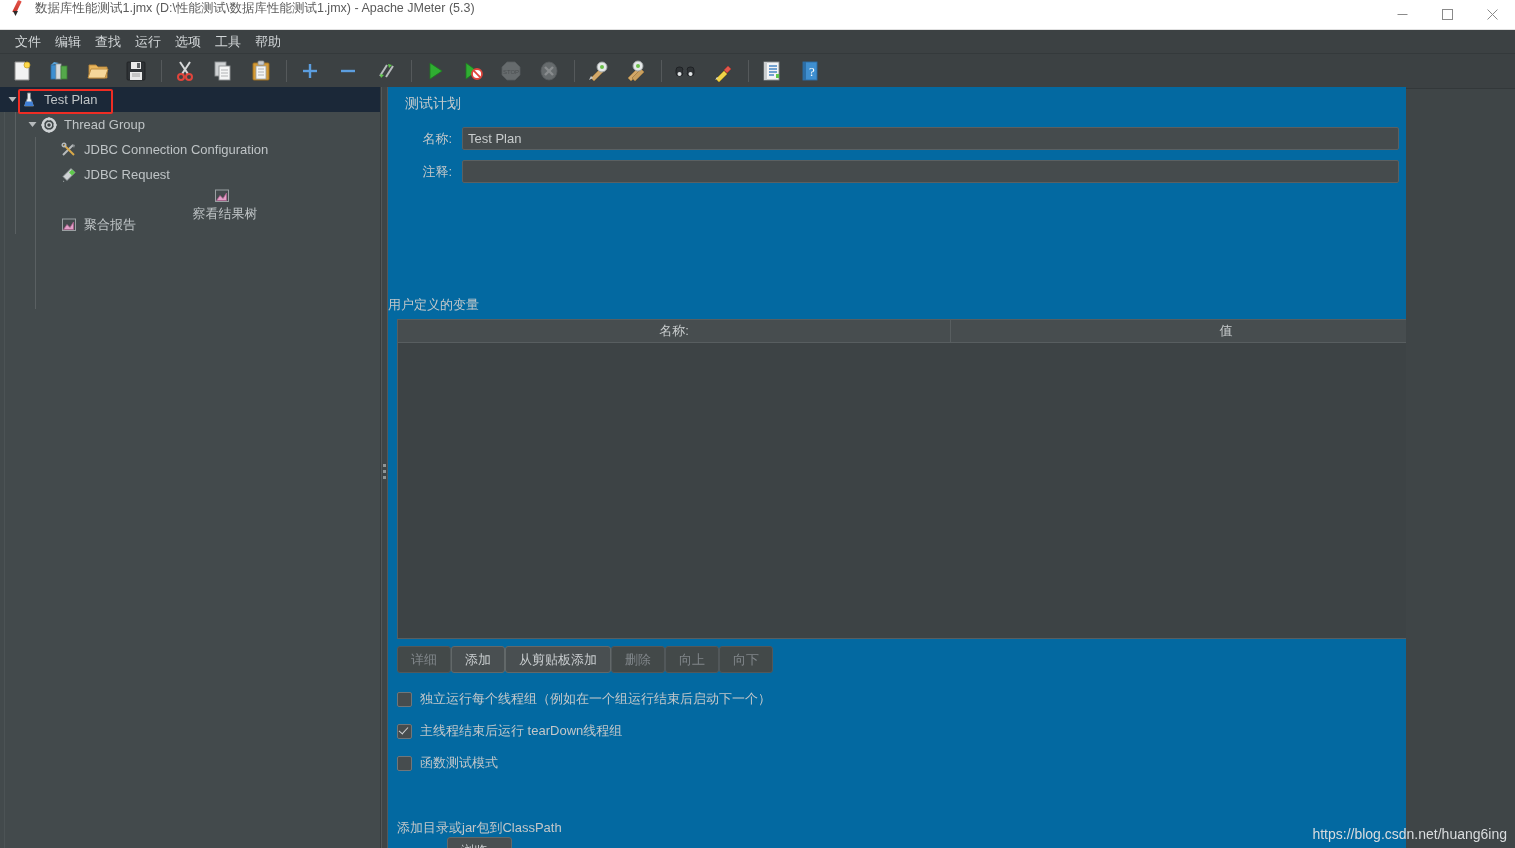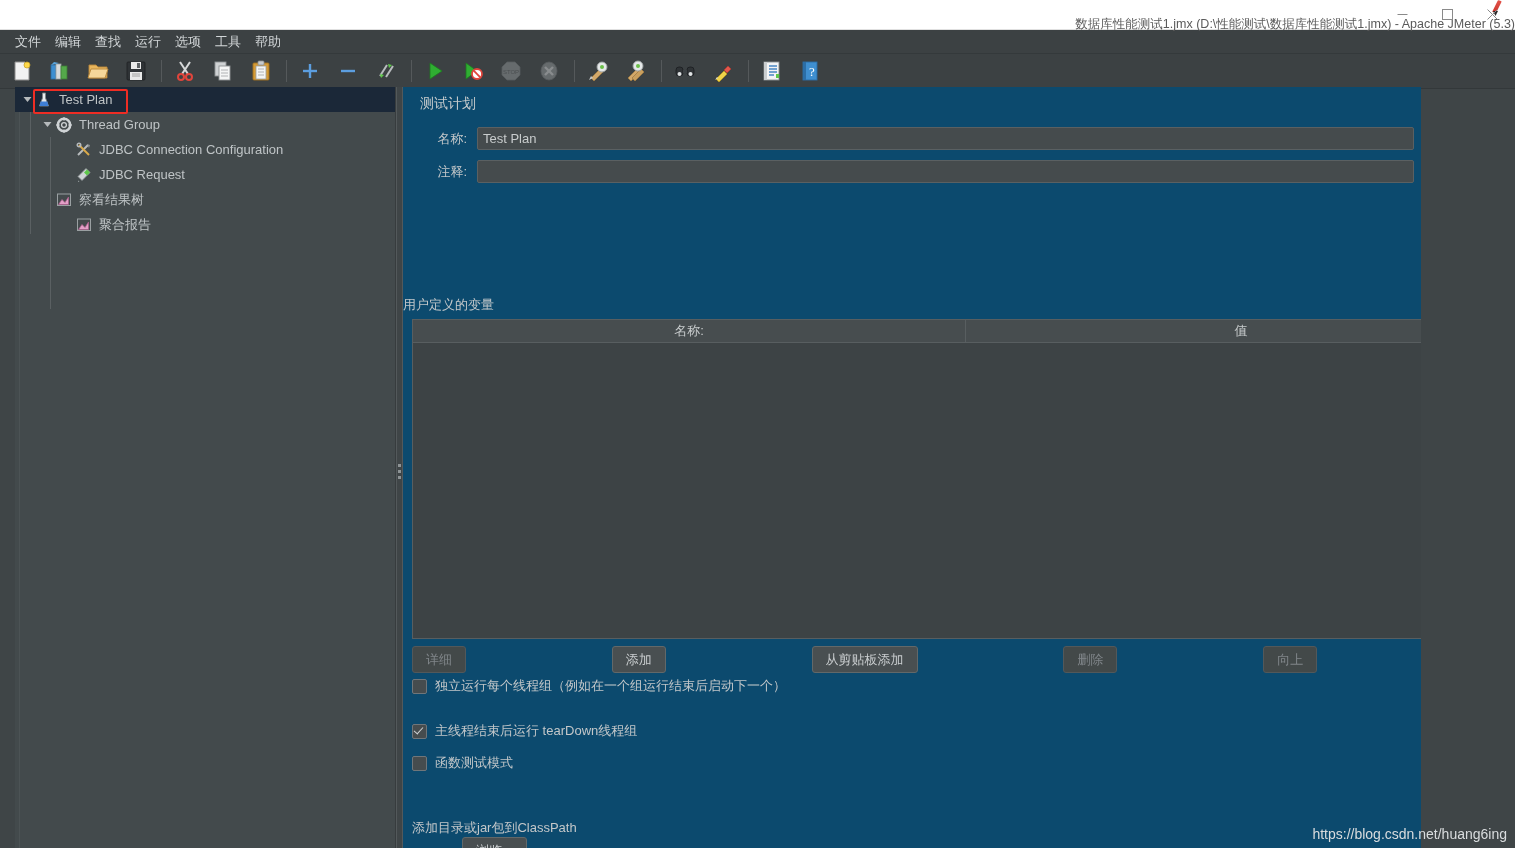--- a/index.html
+++ b/index.html
@@ -15,24 +15,23 @@
     font-size: 13px;
     color: #bcc0c2;
     position: relative;
   }
 
   
   #titlebar {
     height: 29px;
     background: #ffffff;
     display: flex;
-    align-items: flex-end;
+    align-items: flex-start;
     position: relative;
     border-bottom: 1px solid #e0e0e0;
-    flex-direction: column;
   }
   #titlebar .app-icon {
     width: 16px; height: 16px;
     margin-left: 10px; margin-right: 9px;
     position: relative;
     flex: none;
   }
   #titlebar .app-icon .feather {
     position: absolute;
     left: 5px; top: 0px;
@@ -104,21 +103,20 @@
   }
   .tbtn.dim { opacity: .45; }
 
   
   #content {
     position: absolute;
     left: 0; top: 87px;
     width: 1406px;
     height: 761px;
     display: flex;
-    margin-left: 15px;
   }
 
   
   #treepanel {
     width: 380px;
     background: #434a4c;
     position: relative;
     overflow: hidden;
     border-right: 1px solid #373c3e;
   }
@@ -176,21 +174,21 @@
   #splitter .grip {
     position: absolute;
     left: 2px;
     width: 3px; height: 3px;
     background: #8e9496;
   }
 
   
   #rightpanel {
     flex: 1;
-    background: #0c4a6e;
+    background: #0369a1;
     position: relative;
     overflow: hidden;
   }
   #panel-title {
     position: absolute;
     left: 17px; top: 8px;
     font-size: 14px;
     color: #c8cccd;
   }
 
@@ -254,22 +252,22 @@
   }
   #udv-table .th.c1 { width: 553px; border-right: 1px solid #585e60; }
   #udv-table .th.c2 { flex: 1; }
 
   #udv-buttons {
     position: absolute;
     top: 559px;
     left: 9px;
     width: 1105px;
     display: flex;
-    justify-content: space-between;
-    gap: 15px;
+    justify-content: flex-start;
+    gap: 0;
   }
   .jbtn {
     min-width: 52px;
     height: 27px;
     padding: 0 13px;
     background: #494f51;
     border: 1px solid #626869;
     border-radius: 3px;
     color: #c9cdcf;
     font-size: 13px;
@@ -620,21 +618,21 @@
       <div class="ticon">
         <svg width="16" height="16" viewBox="0 0 16 16">
           <path d="M10 1.5 l4 4 l-8 8 l-4 -4 z" fill="#cfd3d5" stroke="#8d9294" stroke-width="0.8"></path>
           <path d="M11 2.5 l3 3 l-3 3 l-3 -3 z" fill="#5ec84a"></path>
           <path d="M2 13.5 l1.5 1 l-1.5 0.5 z" fill="#9aa0a2"></path>
         </svg>
       </div>
       <div class="tlabel">JDBC Request</div>
     </div>
 
-    <div class="trow" style="padding-left:24px;">
+    <div class="trow" style="padding-left:70px;flex-direction:column;">
       <div class="twist"></div>
       <div class="ticon">
         <svg width="16" height="16" viewBox="0 0 16 16">
           <rect x="1.5" y="2" width="13" height="11.5" fill="none" stroke="#9aa0a2" stroke-width="1"></rect>
           <path d="M2.5 12.5 l3.5 -5 l3 3 l3.5 -5.5 v7.5 z" fill="#e3a0c8" stroke="#a95f8c" stroke-width="0.8"></path>
         </svg>
       </div>
       <div class="tlabel">察看结果树</div>
     </div>
 
@@ -685,21 +683,21 @@
 
     <div id="udv-buttons">
       <button class="jbtn disabled">详细</button>
       <button class="jbtn">添加</button>
       <button class="jbtn">从剪贴板添加</button>
       <button class="jbtn disabled">删除</button>
       <button class="jbtn disabled">向上</button>
       <button class="jbtn disabled">向下</button>
     </div>
 
-    <div class="cbrow" style="top:590px;align-items:center;">
+    <div class="cbrow" style="top:603px;align-items:center;">
       <div class="cbox"></div>
       <div class="cblabel">独立运行每个线程组（例如在一个组运行结束后启动下一个）</div>
     </div>
 
     <div class="cbrow" style="top:635px;">
       <div class="cbox checked"></div>
       <div class="cblabel">主线程结束后运行 tearDown线程组</div>
     </div>
 
     <div class="cbrow" style="top:667px;">

